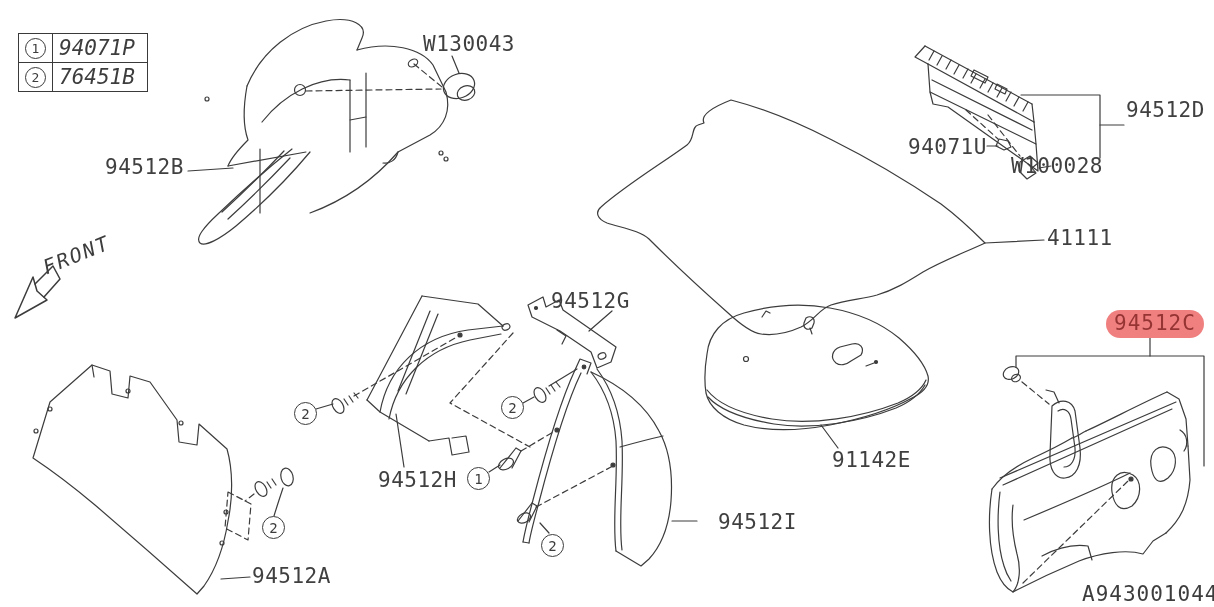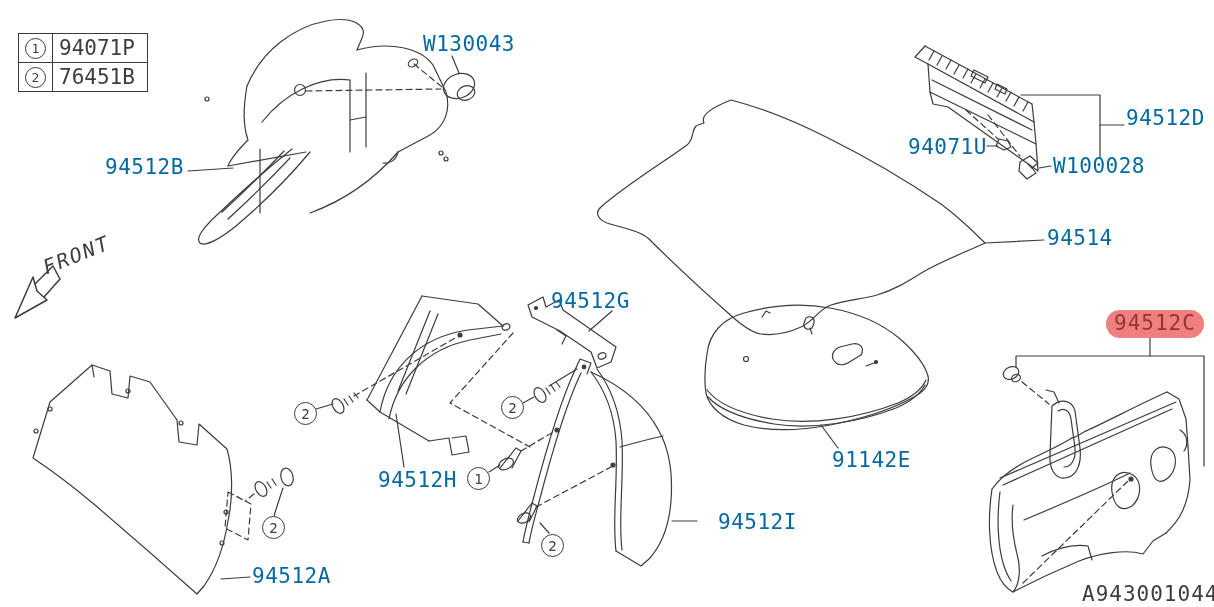--- a/index.html
+++ b/index.html
@@ -5,21 +5,21 @@
   html,body{margin:0;padding:0;background:#ffffff;}
   body{
     width:1214px;height:607px;position:relative;overflow:hidden;
     font-family:"DejaVu Sans Mono","Liberation Mono",monospace;
     color:#3d3d3d;
   }
   .stage{position:absolute;left:0;top:0;width:1214px;height:607px;}
   svg.art{position:absolute;left:0;top:0;}
   .lbl{
     position:absolute;font-size:21px;line-height:23px;letter-spacing:.5px;
-    white-space:nowrap;color:#0369a1;
+    white-space:nowrap;color:#404040;
   }
   .lbl.hl{
     background:#f08080;color:#963434;padding:2px 8px 3px 8px;letter-spacing:1px;border-radius:14px;
   }
   .code{position:absolute;font-size:21px;letter-spacing:1px;color:#3d3d3d;}
   .callout{
     position:absolute;width:23px;height:23px;border:1.5px solid #3d3d3d;border-radius:50%;
     display:flex;align-items:center;justify-content:center;font-size:14px;line-height:1;
     background:#fff;box-sizing:border-box;
   }
@@ -30,21 +30,21 @@
   .legend .row.first{border-bottom:1.7px solid #3a3a3a;}
   .legend .numcell{
     width:33px;height:28px;border-right:1.7px solid #3a3a3a;
     display:flex;align-items:center;justify-content:center;
   }
   .legend .numcircle{
     width:19px;height:19px;border:1.4px solid #3a3a3a;border-radius:50%;
     display:flex;align-items:center;justify-content:center;font-size:13px;line-height:1;
   }
   .legend .partcell{
-    width:88px;height:28px;display:flex;align-items:center;padding-left:6px;font-size:21px;
+    width:88px;height:28px;display:flex;align-items:center;padding-left:6px;font-size:21px;font-style:italic;
   }
   .front{
     position:absolute;left:44px;top:256px;font-size:20px;font-style:italic;
     letter-spacing:2px;transform:rotate(-22deg);transform-origin:left center;color:#3d3d3d;
   }
 </style>
 </head>
 <body>
 
 <div class="stage">
@@ -250,24 +250,24 @@
     <div class="row">
       <div class="numcell">
         <div class="numcircle">2</div>
       </div>
       <div class="partcell">76451B</div>
     </div>
   </div>
 
   <div class="lbl" style="left:423px;top:33px">W130043</div>
   <div class="lbl" style="left:105px;top:156px">94512B</div>
-  <div class="lbl" style="left:1126px;top:107px">94512D</div>
+  <div class="lbl" style="left:1126px;top:99px">94512D</div>
   <div class="lbl" style="left:908px;top:136px">94071U</div>
-  <div class="lbl" style="left:1053px;top:155px">W100028</div>
-  <div class="lbl" style="left:1047px;top:227px">94514</div>
+  <div class="lbl" style="left:1011px;top:155px">W100028</div>
+  <div class="lbl" style="left:1047px;top:227px">41111</div>
   <div class="lbl" style="left:551px;top:290px">94512G</div>
   <div class="lbl" style="left:378px;top:469px">94512H</div>
   <div class="lbl" style="left:718px;top:511px">94512I</div>
   <div class="lbl" style="left:832px;top:449px">91142E</div>
   <div class="lbl" style="left:252px;top:565px">94512A</div>
   <div class="lbl hl" style="left:1106px;top:310px">94512C</div>
 
   <div class="front">FRONT</div>
 
   <div class="code" style="left:1082px;top:582px">A943001044</div>

